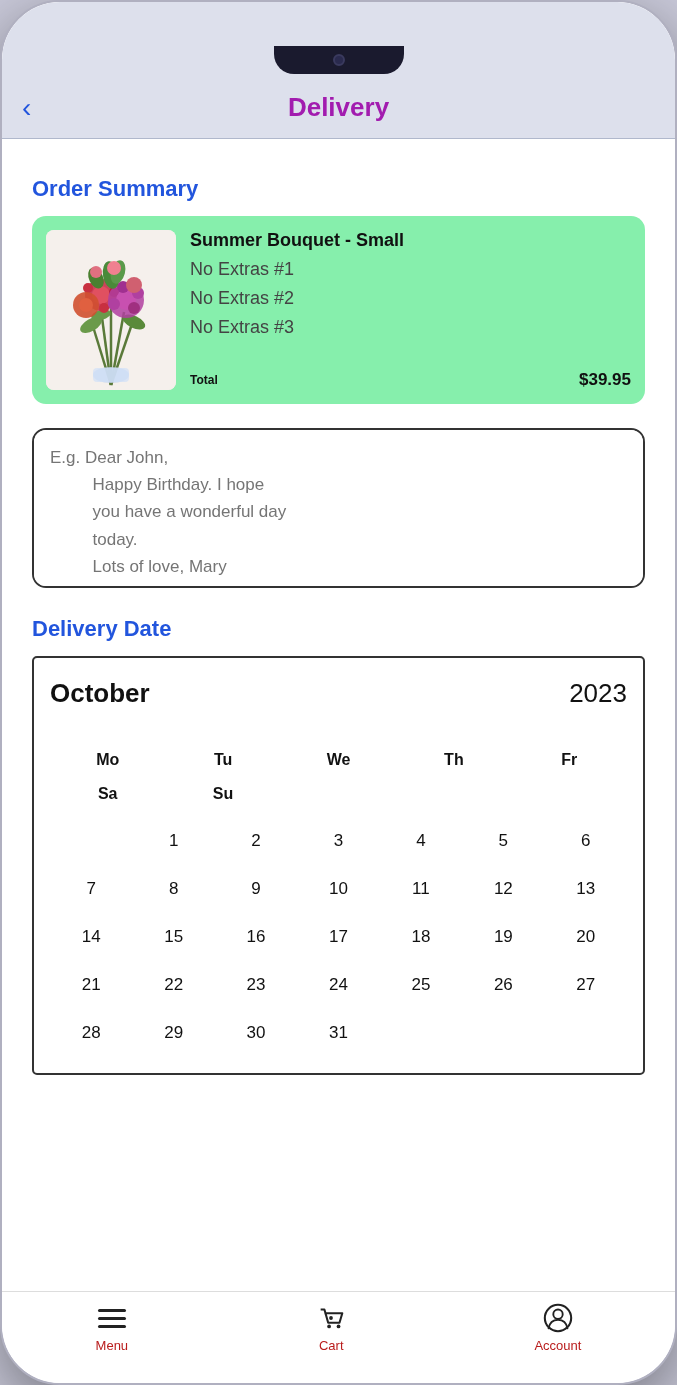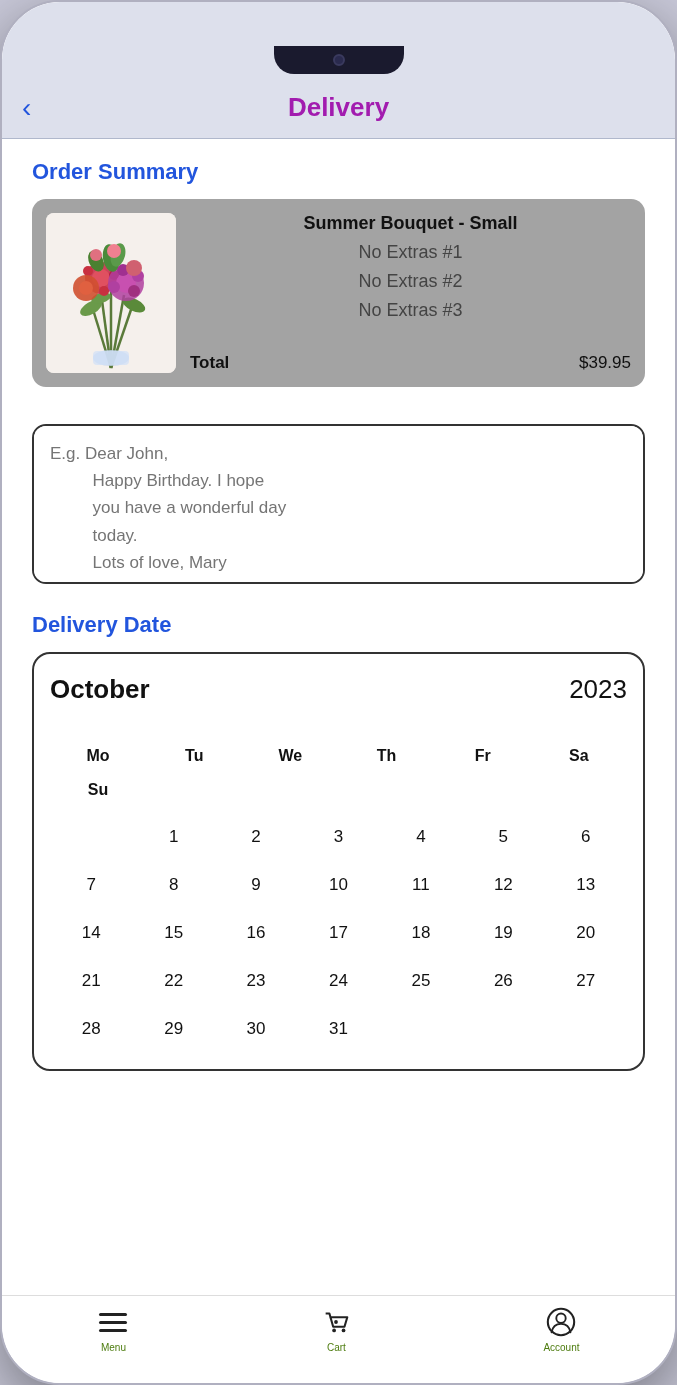--- a/index.html
+++ b/index.html
@@ -97,43 +97,42 @@
     .divider {
       height: 1px;
       background: #b0b8cc;
       flex-shrink: 0;
     }
 
     
     .content {
       flex: 1;
       overflow-y: auto;
-      padding: 20px 30px;
+      padding: 37px 30px;
       background: #ffffff;
     }
 
     .content::-webkit-scrollbar { display: none; }
 
     
     .section-title {
       font-size: 22px;
       font-weight: 700;
       color: #2255dd;
       margin-bottom: 14px;
     }
 
     
     .order-card {
-      background: #a3a3a3;
+      background: #86efac;
       border-radius: 14px;
       padding: 14px;
       display: flex;
       gap: 14px;
-      margin-bottom: 37px;
-      text-align: center;
+      margin-bottom: 24px;
     }
 
     .order-image {
       width: 130px;
       height: 160px;
       border-radius: 8px;
       background: #f0ece8;
       overflow: hidden;
       flex-shrink: 0;
       display: flex;
@@ -174,28 +173,28 @@
     }
 
     .order-total-row {
       display: flex;
       justify-content: space-between;
       align-items: center;
       margin-top: 10px;
     }
 
     .order-total-label {
-      font-size: 17px;
+      font-size: 12px;
       font-weight: 600;
       color: #111;
     }
 
     .order-total-amount {
       font-size: 17px;
-      font-weight: 400;
+      font-weight: 700;
       color: #111;
     }
 
     
     .message-textarea {
       width: 100%;
       min-height: 160px;
       border: 2px solid #333;
       border-radius: 14px;
       padding: 14px 16px;
@@ -204,21 +203,21 @@
       resize: none;
       outline: none;
       font-family: inherit;
       line-height: 1.6;
       margin-bottom: 24px;
     }
 
     
     .calendar-container {
       border: 2px solid #333;
-      border-radius: 18px;
+      border-radius: 5px;
       padding: 20px 16px;
       margin-bottom: 20px;
     }
 
     .calendar-header {
       display: flex;
       justify-content: space-between;
       align-items: center;
       margin-bottom: 20px;
     }
@@ -230,21 +229,21 @@
     }
 
     .calendar-year {
       font-size: 26px;
       font-weight: 400;
       color: #111;
     }
 
     .calendar-weekdays {
       display: grid;
-      grid-template-columns: repeat(6, 1fr);
+      grid-template-columns: repeat(5, 1fr);
       margin-bottom: 10px;
       margin-top: 34px;
     }
 
     .weekday {
       text-align: center;
       font-size: 16px;
       font-weight: 600;
       color: #111;
       padding: 8px 0;
@@ -291,22 +290,22 @@
 
     .nav-icon {
       width: 32px;
       height: 32px;
       display: flex;
       align-items: center;
       justify-content: center;
     }
 
     .nav-label {
-      font-size: 10px;
-      color: #4d7c0f;
+      font-size: 13px;
+      color: #b91c1c;
     }
 
     
     .hamburger-lines {
       display: flex;
       flex-direction: column;
       gap: 5px;
     }
 
     .hamburger-lines span {

